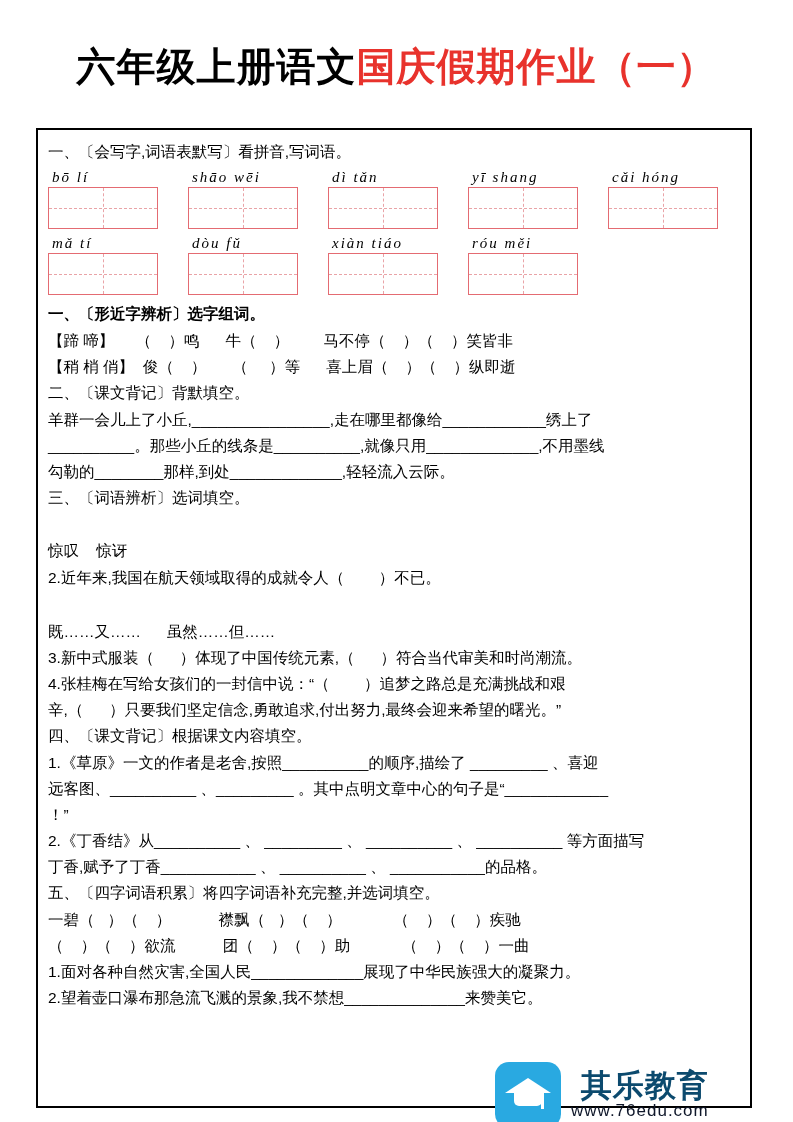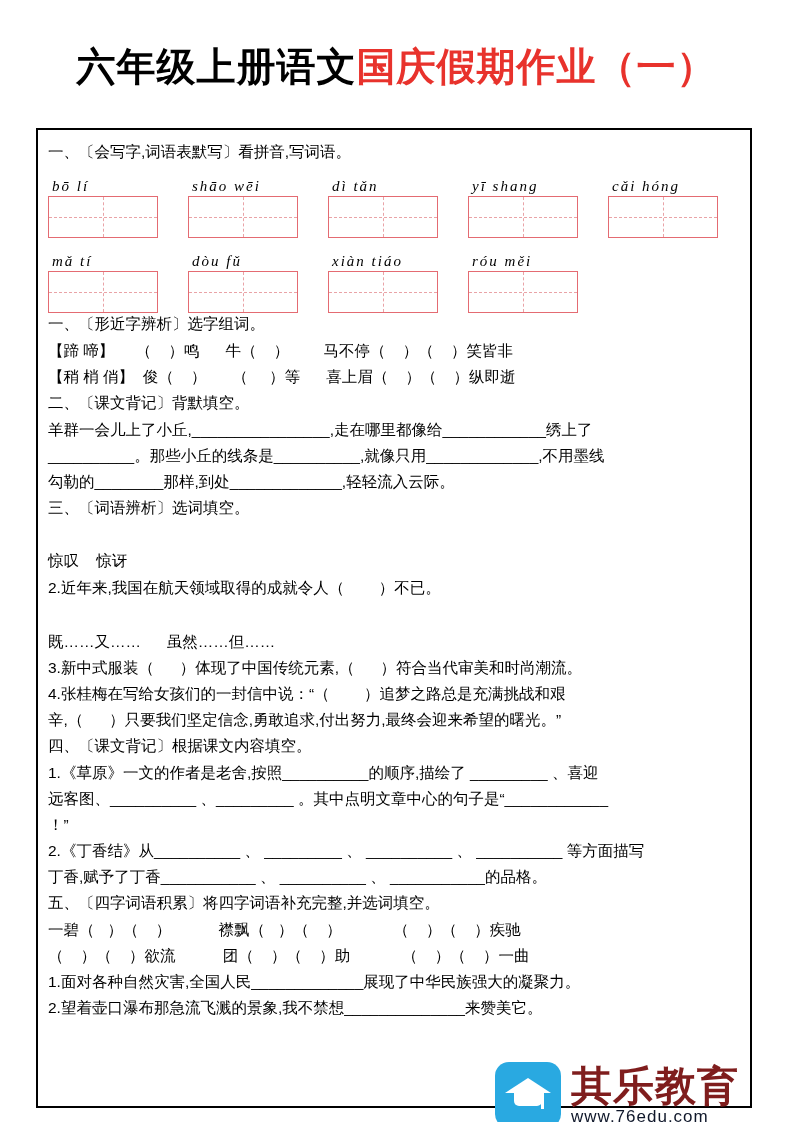--- a/index.html
+++ b/index.html
@@ -42,21 +42,21 @@
     padding: 8px 10px 0 10px;
   }
   .sec-head {
     font-size: 15.5px;
     font-family: "Liberation Sans", sans-serif;
     margin: 3px 0 2px 0;
     line-height: 1.45;
   }
   .py-row {
     display: flex;
-    margin-top: 13px;
+    margin-top: 4px;
   }
   .py-cell {
     width: 130px;
     margin-right: 10px;
   }
   .py-cell:last-child { margin-right: 0; }
   .py-text {
     font-size: 15px;
     font-style: italic;
     font-family: "Liberation Serif", serif;
@@ -93,21 +93,21 @@
     border-top: 1px dashed #e9a3a7;
   }
   .line {
     font-size: 15.5px;
     font-family: "Liberation Sans", sans-serif;
     line-height: 1.62;
     margin: 1px 0;
     white-space: pre-wrap;
   }
   .center { text-align: left; margin-top: 29px; }
-  .small-gap { margin-top: 0; }
+  .small-gap { margin-top: 8px; font-weight: bold; }
   .logo {
     position: absolute;
     left: 495px;
     top: 1022px;
     display: flex;
     align-items: center;
   }
   .logo-mark {
     width: 66px;
     height: 66px;
@@ -140,23 +140,23 @@
     left: 46px;
     top: 30px;
     width: 3px;
     height: 17px;
     background: #fff;
   }
   .logo-text {
     line-height: 1.05;
   }
   .logo-text .t1 {
-    font-size: 41px;
+    font-size: 31px;
     font-weight: bold;
-    color: #7f1d1d;
+    color: #0c4a6e;
     font-family: "Liberation Sans", sans-serif;
     letter-spacing: 1px;
     text-align: right;
   }
   .logo-text .t2 {
     font-size: 17px;
     color: #0f172a;
     font-family: "Liberation Sans", sans-serif;
     letter-spacing: 1px;
   }

